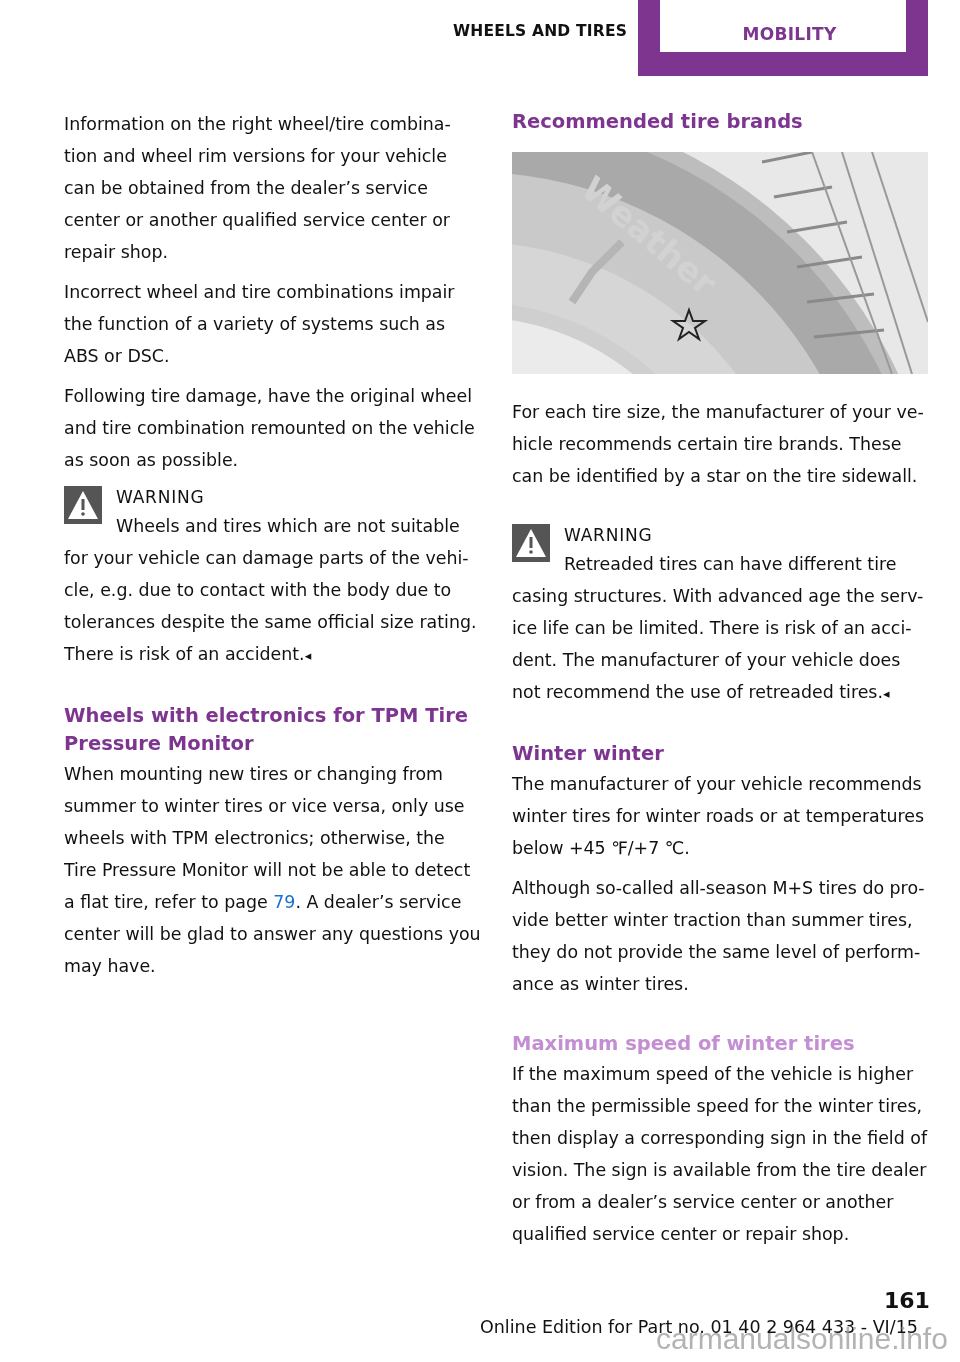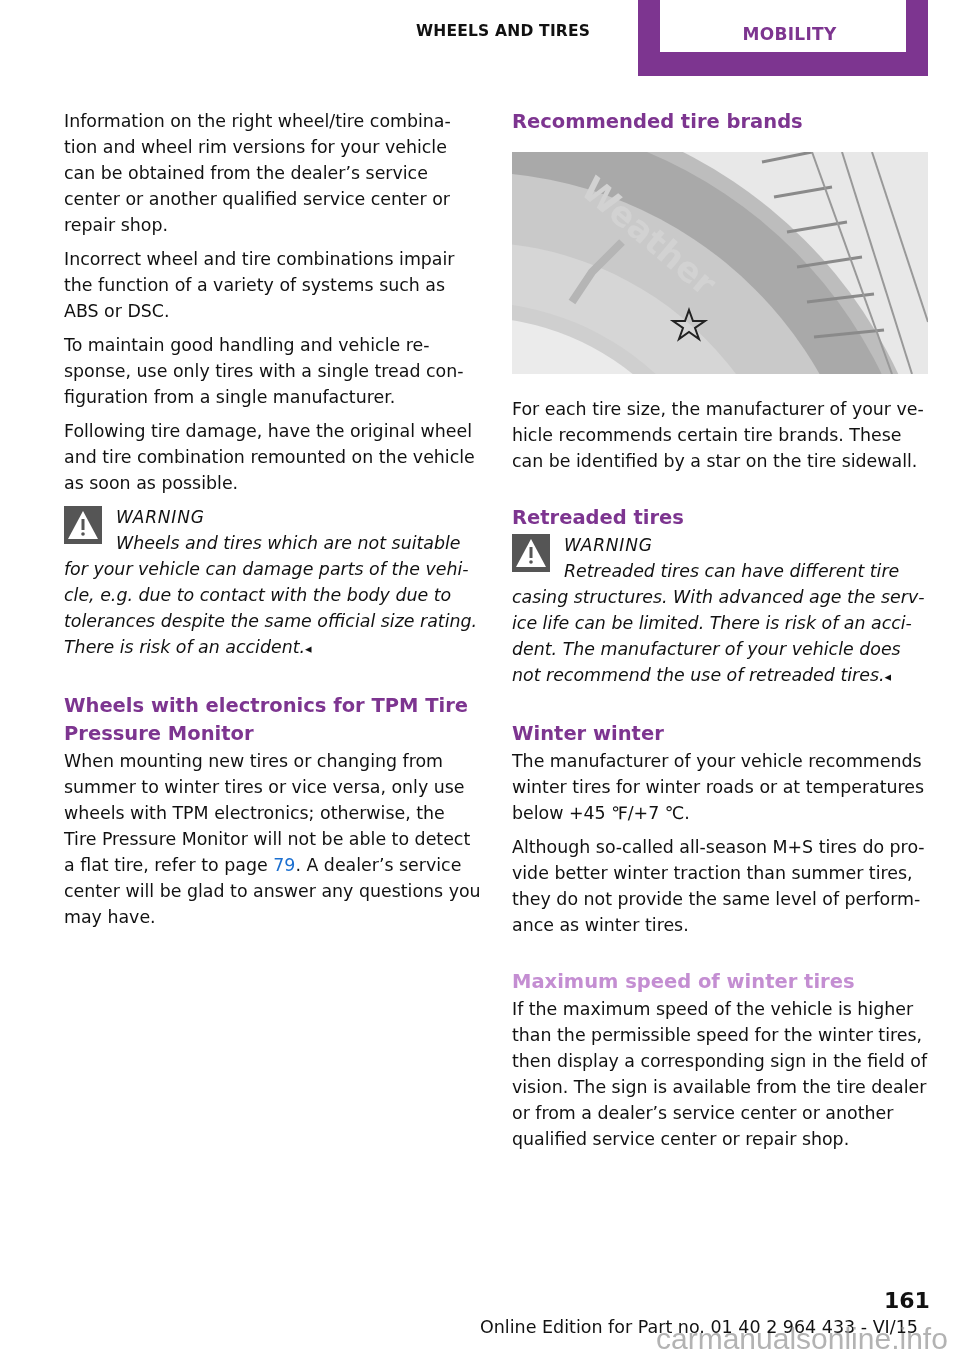--- a/index.html
+++ b/index.html
@@ -1,45 +1,45 @@
 <!DOCTYPE html>
 <html><head>
 <meta charset="utf-8">
 <style>
   html, body { margin: 0; padding: 0; background: #ffffff; }
   body {
     width: 960px; height: 1362px; position: relative; overflow: hidden;
     font-family: "DejaVu Sans", sans-serif; color: #111111;
   }
   .hdr-section {
-    position: absolute; top: 22px; left: 416px; width: 200px;
-    text-align: left; font-weight: bold; font-size: 15.5px; letter-spacing: 0.2px;
+    position: absolute; top: 22px; left: 440px; width: 200px;
+    text-align: center; font-weight: bold; font-size: 15.5px; letter-spacing: 0.2px;
     color: #111;
   }
   .hdr-tab {
     position: absolute; top: 0; left: 638px; width: 290px; height: 76px;
     background: #7d3590;
   }
   .hdr-tab-inner {
     position: absolute; top: 0; left: 22px; width: 246px; height: 52px;
     background: #fff; display: flex; align-items: flex-end; justify-content: center;
   }
   .hdr-tab-label {
     color: #7d3590; font-weight: bold; font-size: 17px; padding-bottom: 8px; letter-spacing: 0.3px; margin-left: 13px;
   }
   .col { position: absolute; top: 108px; width: 418px; }
   .col.left { left: 64px; }
   .col.right { left: 512px; }
   h2 {
     margin: 0; font-size: 19.5px; font-weight: bold; color: #7d3590; line-height: 28px;
   }
   h2.light { color: #c48ed2; }
-  p { margin: 0 0 8px 0; font-size: 17.4px; line-height: 26px; }
+  p { margin: 0 0 8px 0; font-size: 17.4px; line-height: 32px; }
   .gap { height: 22px; }
-  .warn { position: relative; margin-bottom: 8px; font-style: italic; }
+  .warn { position: relative; margin-bottom: 8px; }
   .warn-icon {
     float: left; width: 38px; height: 38px; margin: 2px 14px 0 0;
     background: #555555; position: relative;
   }
   .warn-icon svg { position: absolute; left: 0; top: 0; }
   .warn-title { font-size: 17px; letter-spacing: 0.8px; line-height: 26px; display: block; }
   .link { color: #1b6fd0; }
   .tire-img {
     width: 416px; height: 222px; margin: 16px 0 22px 0; background: #e6e6e6;
     position: relative; overflow: hidden;
@@ -62,21 +62,20 @@
 <div class="hdr-tab">
   <div class="hdr-tab-inner">
     <span class="hdr-tab-label">MOBILITY</span>
   </div>
 </div>
 
 <div class="col left">
   <section>
     <p>Information on the right wheel/tire combina-tion and wheel rim versions for your vehicle can be obtained from the dealer’s service center or another qualified service center or repair shop.</p>
     <p>Incorrect wheel and tire combinations impair the function of a variety of systems such as ABS or DSC.</p>
-    <p>To maintain good handling and vehicle re-sponse, use only tires with a single tread con-figuration from a single manufacturer.</p>
     <p>Following tire damage, have the original wheel and tire combination remounted on the vehicle as soon as possible.</p>
     <div class="warn">
       <span class="warn-icon">
         <svg width="38" height="38" viewBox="0 0 38 38">
             <polygon points="19,5 34,33 4,33" fill="#fff"></polygon>
             <rect x="17.5" y="13" width="3" height="11" fill="#555"></rect>
             <circle cx="19" cy="28" r="1.8" fill="#555"></circle>
           </svg>
       </span>
       <span class="warn-title">WARNING</span>
@@ -117,21 +116,20 @@
         </g>
         <path d="M60 150 L80 120 L110 90" stroke="#b5b5b5" stroke-width="8" fill="none"></path>
         <text x="60" y="60" font-size="34" font-weight="bold" fill="#d2d2d2" transform="rotate(40 90 60)" font-family="DejaVu Sans, sans-serif">Weather</text>
         <polygon points="177,158 181,169 193,169 183,176 187,187 177,180 167,187 171,176 161,169 173,169" fill="none" stroke="#222" stroke-width="2"></polygon>
       </svg>
     </div>
     <p>For each tire size, the manufacturer of your ve-hicle recommends certain tire brands. These can be identified by a star on the tire sidewall.</p>
   </section>
   <div class="gap"></div>
   <section>
-    <h2>Retreaded tires</h2>
     <div class="warn">
       <span class="warn-icon">
         <svg width="38" height="38" viewBox="0 0 38 38">
             <polygon points="19,5 34,33 4,33" fill="#fff"></polygon>
             <rect x="17.5" y="13" width="3" height="11" fill="#555"></rect>
             <circle cx="19" cy="28" r="1.8" fill="#555"></circle>
           </svg>
       </span>
       <span class="warn-title">WARNING</span>
       <p style="margin:0"><span>Retreaded tires can have different tire casing structures. With advanced age the serv-ice life can be limited. There is risk of an acci-dent. The manufacturer of your vehicle does not recommend the use of retreaded tires.</span><span style="font-size:13px">◂</span></p>

